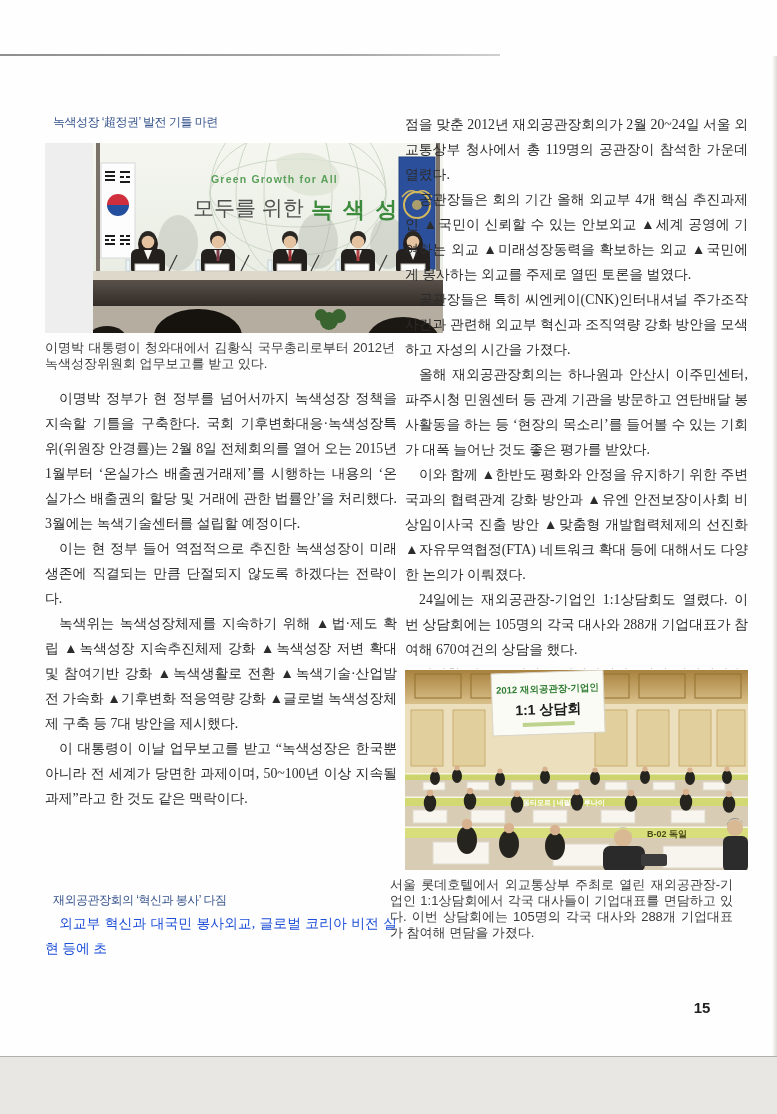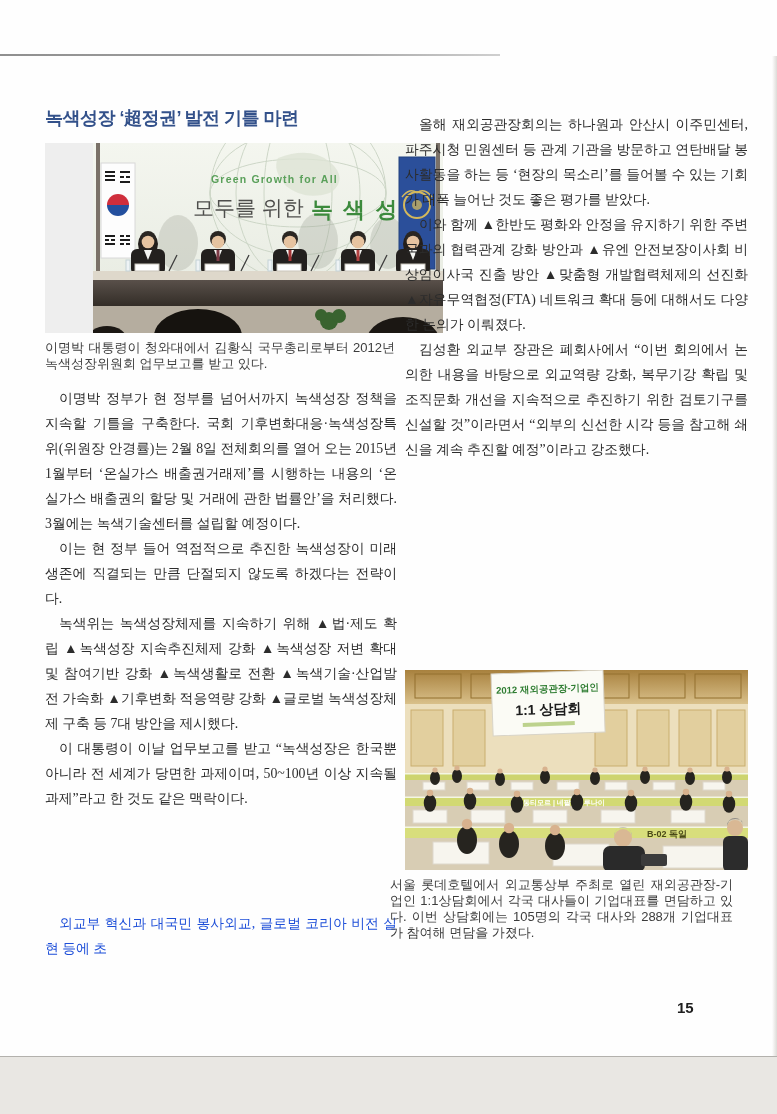--- a/index.html
+++ b/index.html
@@ -4,41 +4,41 @@
 <style>
   html,body{margin:0;padding:0;background:#fff;}
   .canvas{position:relative;width:777px;height:1114px;background:#fefefe;overflow:hidden;
           font-family:"Liberation Sans",sans-serif;}
   .top-rule{position:absolute;left:0;top:54px;width:500px;height:2px;
             background:linear-gradient(to right,#8f8f8f 0%,#a8a8a8 70%,#cfcfcf 100%);}
   .right-edge{position:absolute;right:0;top:56px;width:5px;height:1000px;
               background:linear-gradient(to left,#dddbd7,rgba(255,255,255,0));}
   .bottom-edge{position:absolute;left:0;top:1056px;width:777px;height:58px;
                background:#e9e7e3;border-top:1px solid #b3b1ad;}
-  .heading{position:absolute;color:#33518a;font-size:18px;font-weight:bold;
-           letter-spacing:-0.5px;margin:0;}
+  .heading{position:absolute;color:#33518a;font-size:12px;font-weight:normal;
+           letter-spacing:-0.5px;margin:8px;}
   .h1pos{left:45px;top:106px;}
   .h2pos{left:45px;top:884px;}
   .photo{position:absolute;overflow:hidden;background:#eee;}
   .photo1{left:45px;top:143px;width:350px;height:190px;padding-left:48px;}
   .photo2{left:405px;top:670px;width:343px;height:200px;}
   .caption{position:absolute;font-size:13px;line-height:16px;color:#3c3c3c;margin:0;
            text-align:justify;word-break:break-all;}
   .cap1pos{left:45px;top:340px;width:350px;}
   .cap2pos{left:390px;top:877px;width:343px;}
   .body{position:absolute;font-family:"Liberation Serif",serif;font-size:13.8px;
         line-height:25px;color:#2c2c2c;text-align:justify;word-break:break-all;overflow:hidden;}
   .leftbody{left:45px;top:386px;width:352px;height:497px;}
   .rightbody{left:405px;top:112px;width:343px;height:557px;}
   .para{margin:0;}
   .indent{text-indent:14px;}
   .lead-para{position:absolute;left:45px;top:911px;width:352px;margin:0;
              font-family:"Liberation Serif",serif;font-size:13.8px;line-height:25px;
              color:#1d4ed8;text-indent:14px;text-align:justify;word-break:break-all;}
-  .page-number{position:absolute;left:677px;top:999px;width:50px;text-align:left;
+  .page-number{position:absolute;left:677px;top:999px;width:50px;text-align:center;
                font-size:15px;font-weight:bold;color:#1e1e1e;}
 </style>
 </head>
 <body>
 
 <div class="canvas">
   <div class="top-rule"></div>
   <div class="right-edge"></div>
 
   <h2 class="heading h1pos">녹색성장 ‘超정권’ 발전 기틀 마련</h2>
@@ -162,25 +162,30 @@
   <p class="caption cap1pos">이명박 대통령이 청와대에서 김황식 국무총리로부터 2012년 녹색성장위원회 업무보고를 받고 있다.</p>
 
   <div class="body leftbody">
     <p class="para indent">이명박 정부가 현 정부를 넘어서까지 녹색성장 정책을 지속할 기틀을 구축한다. 국회 기후변화대응·녹색성장특위(위원장 안경률)는 2월 8일 전체회의를 열어 오는 2015년 1월부터 ‘온실가스 배출권거래제’를 시행하는 내용의 ‘온실가스 배출권의 할당 및 거래에 관한 법률안’을 처리했다. 3월에는 녹색기술센터를 설립할 예정이다.</p>
     <p class="para indent">이는 현 정부 들어 역점적으로 추진한 녹색성장이 미래 생존에 직결되는 만큼 단절되지 않도록 하겠다는 전략이다.</p>
     <p class="para indent">녹색위는 녹색성장체제를 지속하기 위해 ▲법·제도 확립 ▲녹색성장 지속추진체제 강화 ▲녹색성장 저변 확대 및 참여기반 강화 ▲녹색생활로 전환 ▲녹색기술·산업발전 가속화 ▲기후변화 적응역량 강화 ▲글로벌 녹색성장체제 구축 등 7대 방안을 제시했다.</p>
     <p class="para indent">이 대통령이 이날 업무보고를 받고 “녹색성장은 한국뿐 아니라 전 세계가 당면한 과제이며, 50~100년 이상 지속될 과제”라고 한 것도 같은 맥락이다.</p>
 
   </div>
 
+  <h2 class="heading h2pos">재외공관장회의 ‘혁신과 봉사’ 다짐</h2>
   <p class="lead-para">외교부 혁신과 대국민 봉사외교, 글로벌 코리아 비전 실현 등에 초</p>
 
   <div class="body rightbody">
+    <p class="para">점을 맞춘 2012년 재외공관장회의가 2월 20~24일 서울 외교통상부 청사에서 총 119명의 공관장이 참석한 가운데 열렸다.</p>
+    <p class="para indent">공관장들은 회의 기간 올해 외교부 4개 핵심 추진과제인 ▲국민이 신뢰할 수 있는 안보외교 ▲세계 공영에 기여하는 외교 ▲미래성장동력을 확보하는 외교 ▲국민에게 봉사하는 외교를 주제로 열띤 토론을 벌였다.</p>
+    <p class="para indent">공관장들은 특히 씨엔케이(CNK)인터내셔널 주가조작 사건과 관련해 외교부 혁신과 조직역량 강화 방안을 모색하고 자성의 시간을 가졌다.</p>
     <p class="para indent">올해 재외공관장회의는 하나원과 안산시 이주민센터, 파주시청 민원센터 등 관계 기관을 방문하고 연탄배달 봉사활동을 하는 등 ‘현장의 목소리’를 들어볼 수 있는 기회가 대폭 늘어난 것도 좋은 평가를 받았다.</p>
     <p class="para indent">이와 함께 ▲한반도 평화와 안정을 유지하기 위한 주변국과의 협력관계 강화 방안과 ▲유엔 안전보장이사회 비상임이사국 진출 방안 ▲맞춤형 개발협력체제의 선진화 ▲자유무역협정(FTA) 네트워크 확대 등에 대해서도 다양한 논의가 이뤄졌다.</p>
+    <p class="para indent">24일에는 재외공관장-기업인 1:1상담회도 열렸다. 이번 상담회에는 105명의 각국 대사와 288개 기업대표가 참여해 670여건의 상담을 했다.</p>
     <p class="para indent"><span>김성환 외교부 장관은 폐회사에서 “이번 회의에서 논의한 내용을 바탕으로 외교역량 강화, 복무기강 확립 및 조직문화 개선을 지속적으로 추진하기 위한 검토기구를 신설할 것”이라면서 “외부의 신선한 시각 등을 참고해 쇄신을 계속 추진할 예정”이라고 강조했다.</span></p>
   </div>
 
   <div class="photo photo2">
     <svg width="343" height="200" viewBox="0 0 343 200" xmlns="http://www.w3.org/2000/svg">
       <defs>
         <linearGradient id="ceilg" x1="0" y1="0" x2="0" y2="1">
           <stop offset="0" stop-color="#a8813e"></stop>
             <stop offset="1" stop-color="#d9c08a"></stop>
         </linearGradient>

